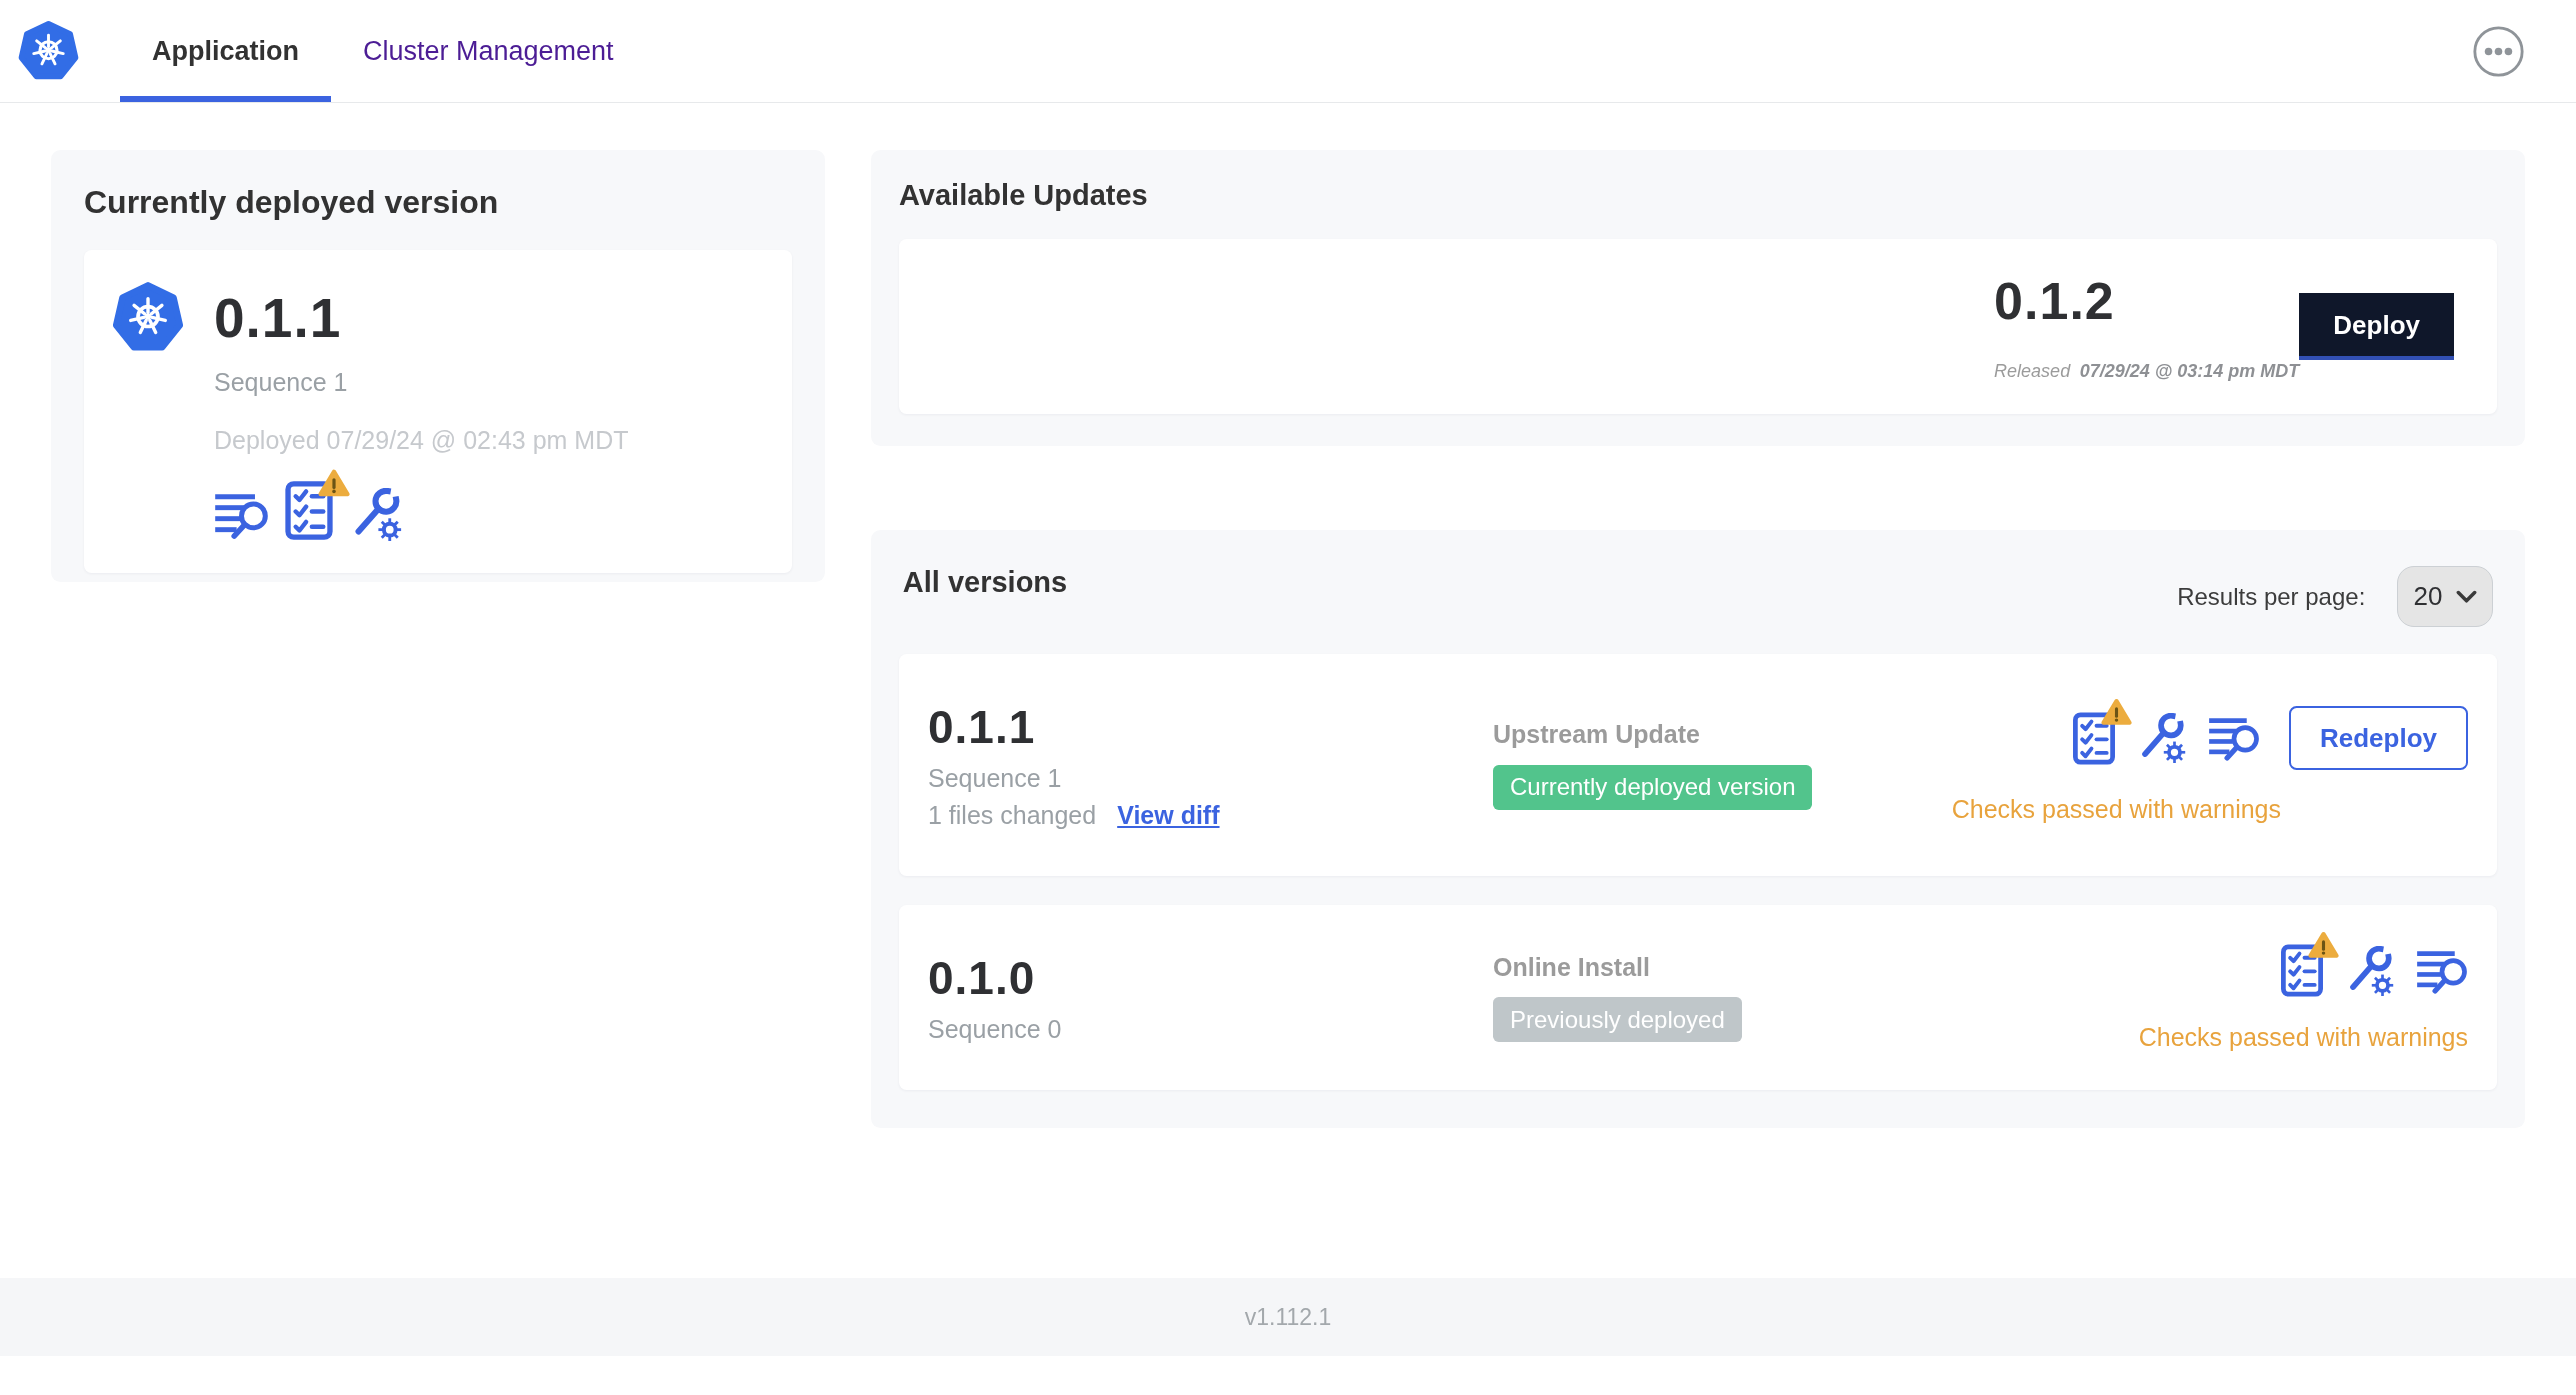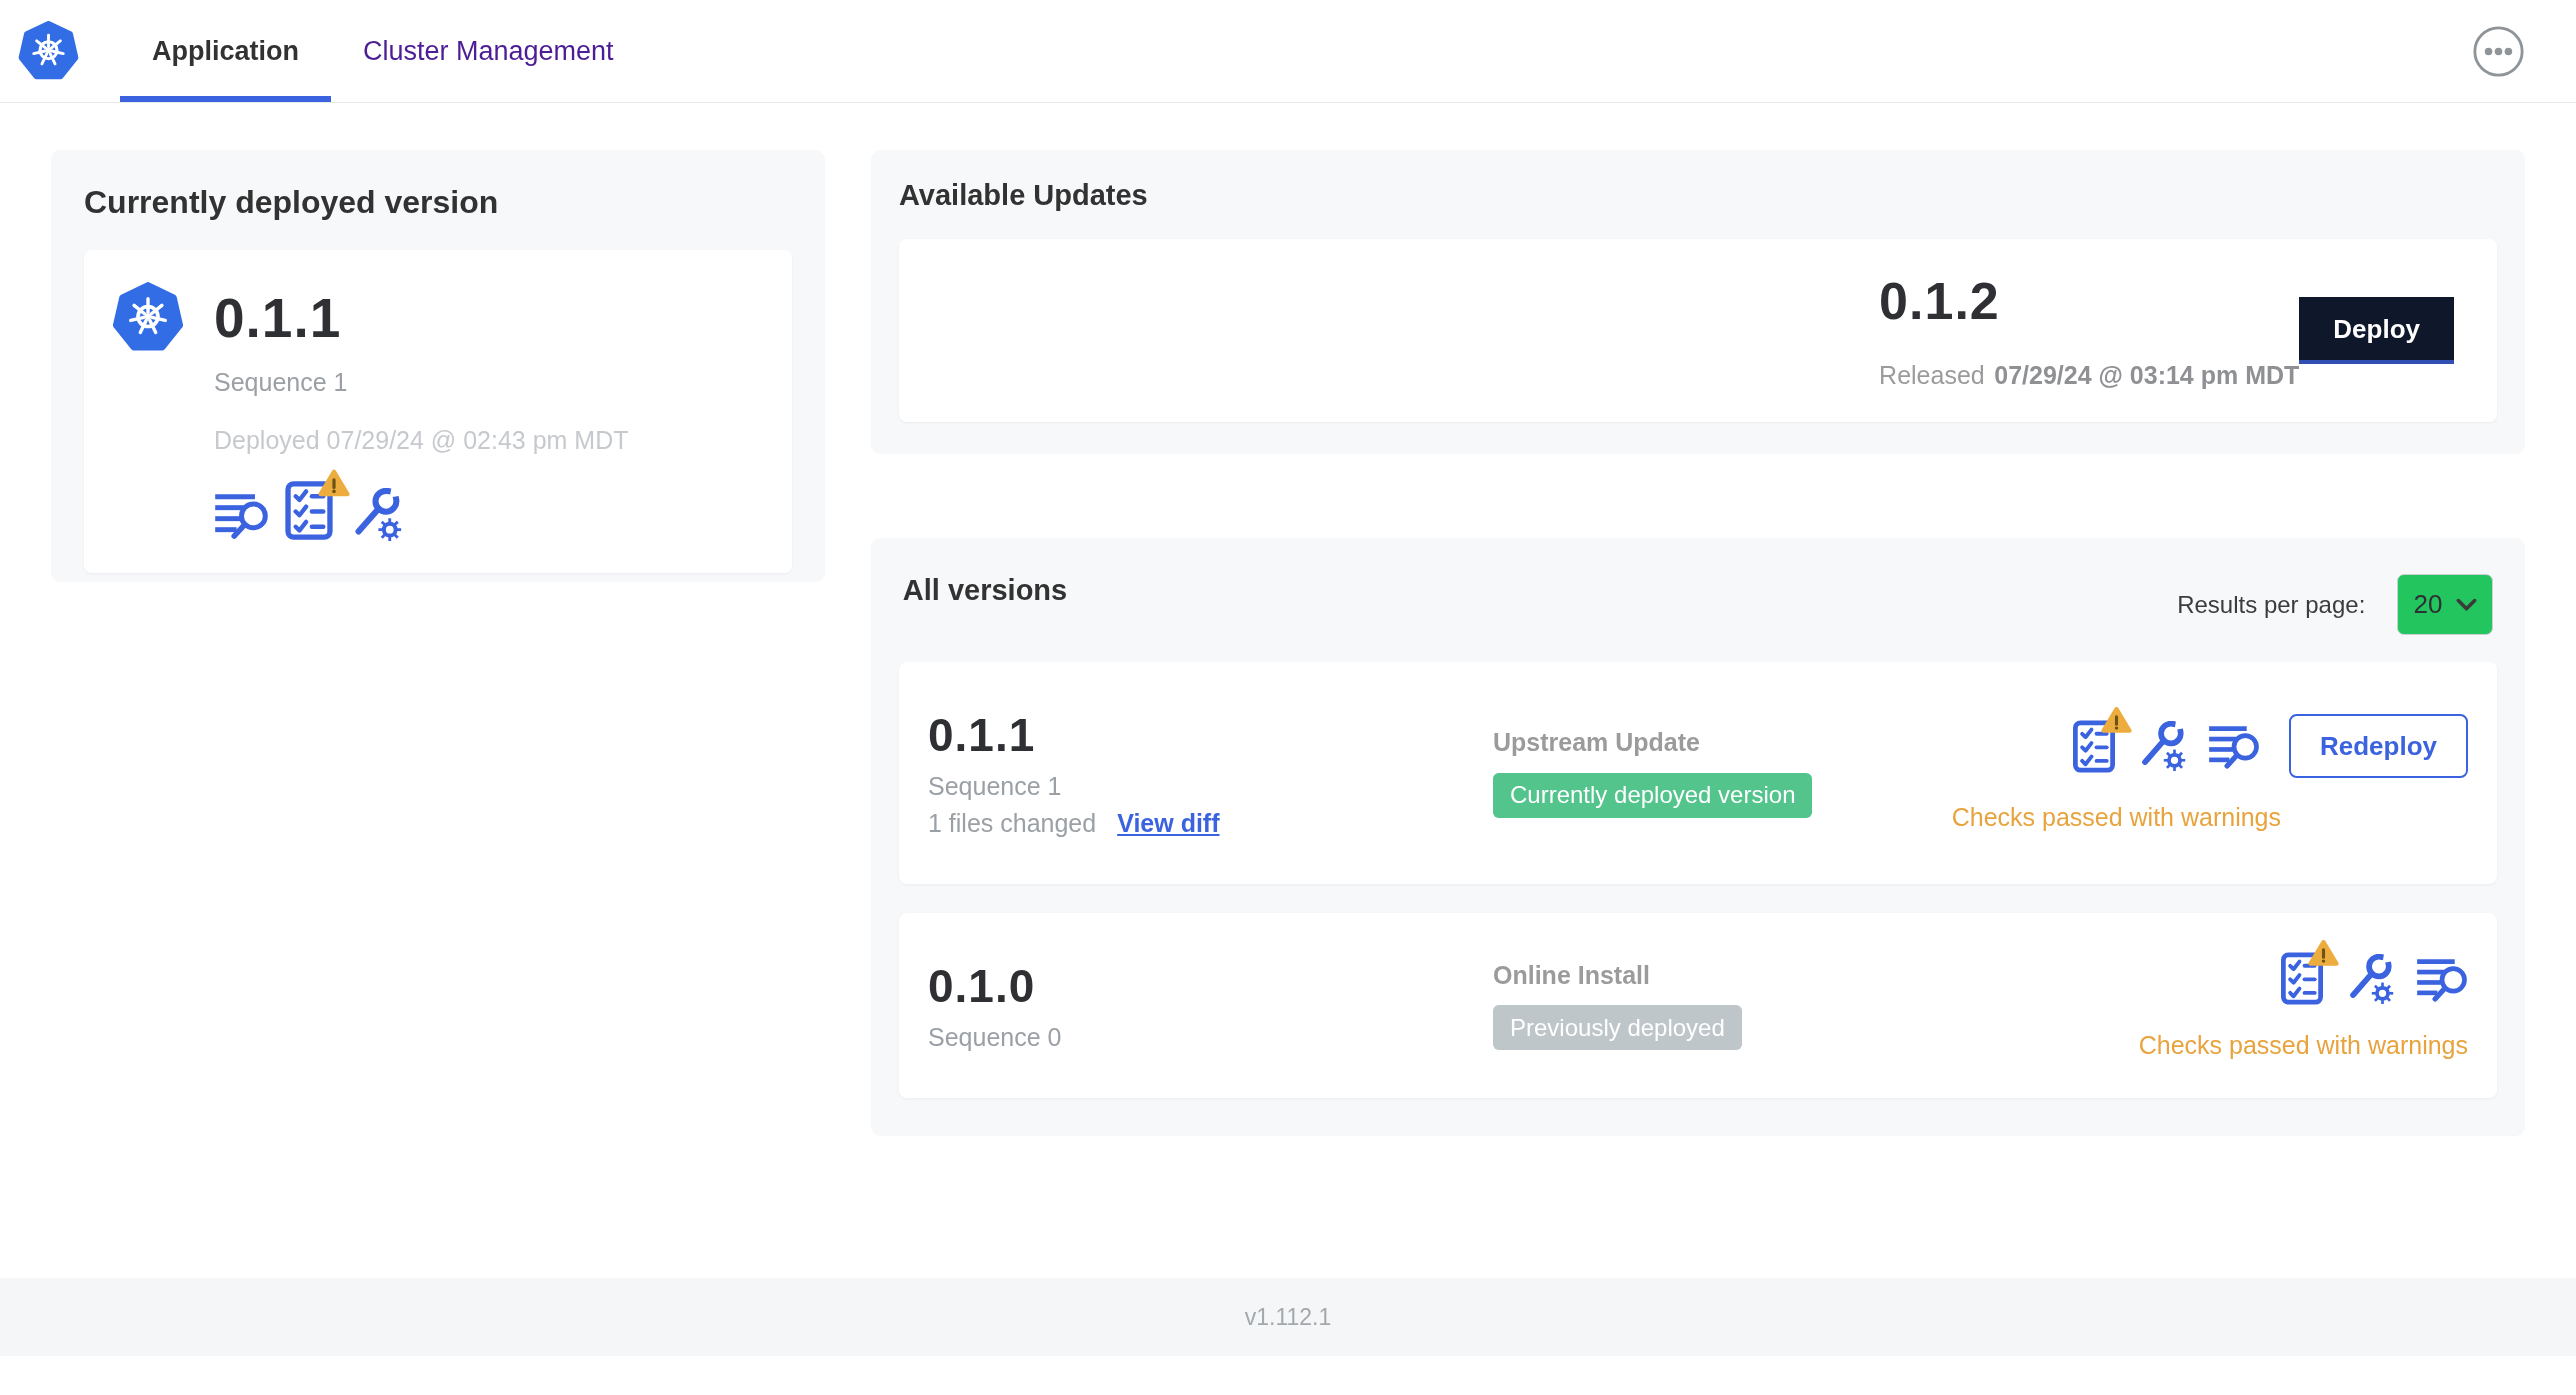--- a/index.html
+++ b/index.html
@@ -67,35 +67,35 @@
   .icon-stack .tri { position: absolute; top: -13.4px; right: -15.3px; }
 
   
   .right-col { flex: 1; }
   .updates-card { padding: 29px 28px 32px 28px; }
   .updates-inner {
     margin-top: 27px; padding: 32px 43px; min-height: 174px;
     display: flex; align-items: center; justify-content: flex-end;
   }
   .ver-lg { font-size: 52px; font-weight: 700; color: #2f3033; letter-spacing: 1px; }
-  .released-line { margin-top: 30px; font-size: 25px; color: #9b9b9b; }
+  .released-line { margin-top: 30px; font-size: 18px; color: #9b9b9b; font-style: italic; }
   .released-line .date { font-weight: 700; color: #8e9094; margin-left: 9.5px; }
   .btn-deploy {
     background: #0f172a; border: none; border-bottom: 4.8px solid #3250b4; border-radius: 0;
     color: #fff; font-size: 26px; font-weight: 700; padding: 17px 34px 14.3px 34px;
     font-family: inherit; cursor: pointer;
   }
 
   
   .versions-card { margin-top: 84px; padding: 36px 28px 38px 28px; }
   .versions-head { display: flex; justify-content: space-between; padding: 0 3.8px; }
   .rpp { display: flex; align-items: center; gap: 32px; }
   .rpp-label { font-size: 24px; color: #3c3c3c; }
   .select-box {
-    background: #22c55e; border: 1.9px solid #ccd0d4; border-radius: 7px;
+    background: #e5e5e5; border: 1.9px solid #ccd0d4; border-radius: 17px;
     height: 61px; padding: 0 15.3px; display: flex; align-items: center; gap: 13.4px; cursor: pointer;
   }
   .select-box .val { font-size: 26px; color: #2f3033; }
 
   .vrow { margin-top: 27px; padding: 38px 29px; display: flex; align-items: center; }
   .vrow.first { margin-top: 27px; min-height: 222px; }
   .vrow.second { min-height: 177px; margin-top: 29px; }
   .v-left { width: 565px; flex: none; }
   .ver-md { font-size: 46px; font-weight: 700; color: #2f3033; letter-spacing: 1px; }
   .v-left .seq-text { margin-top: 9.5px; }

